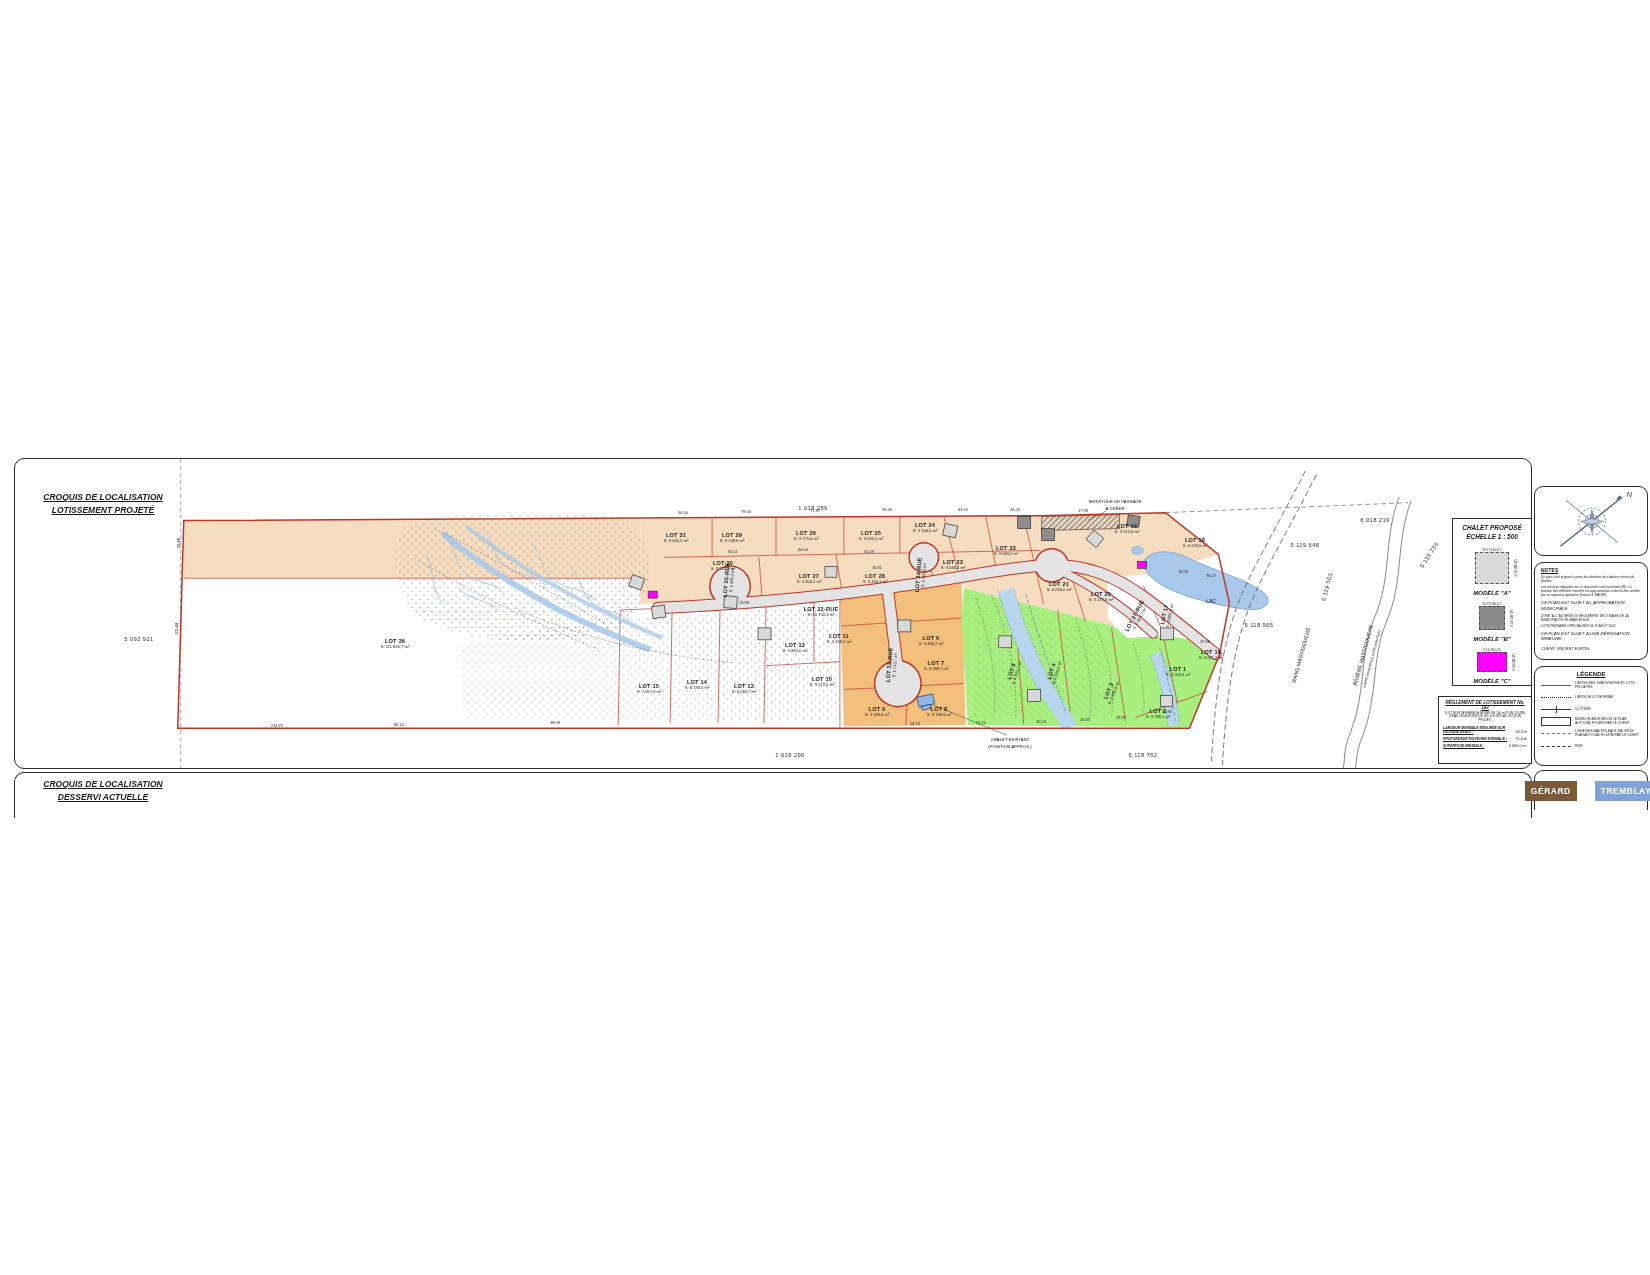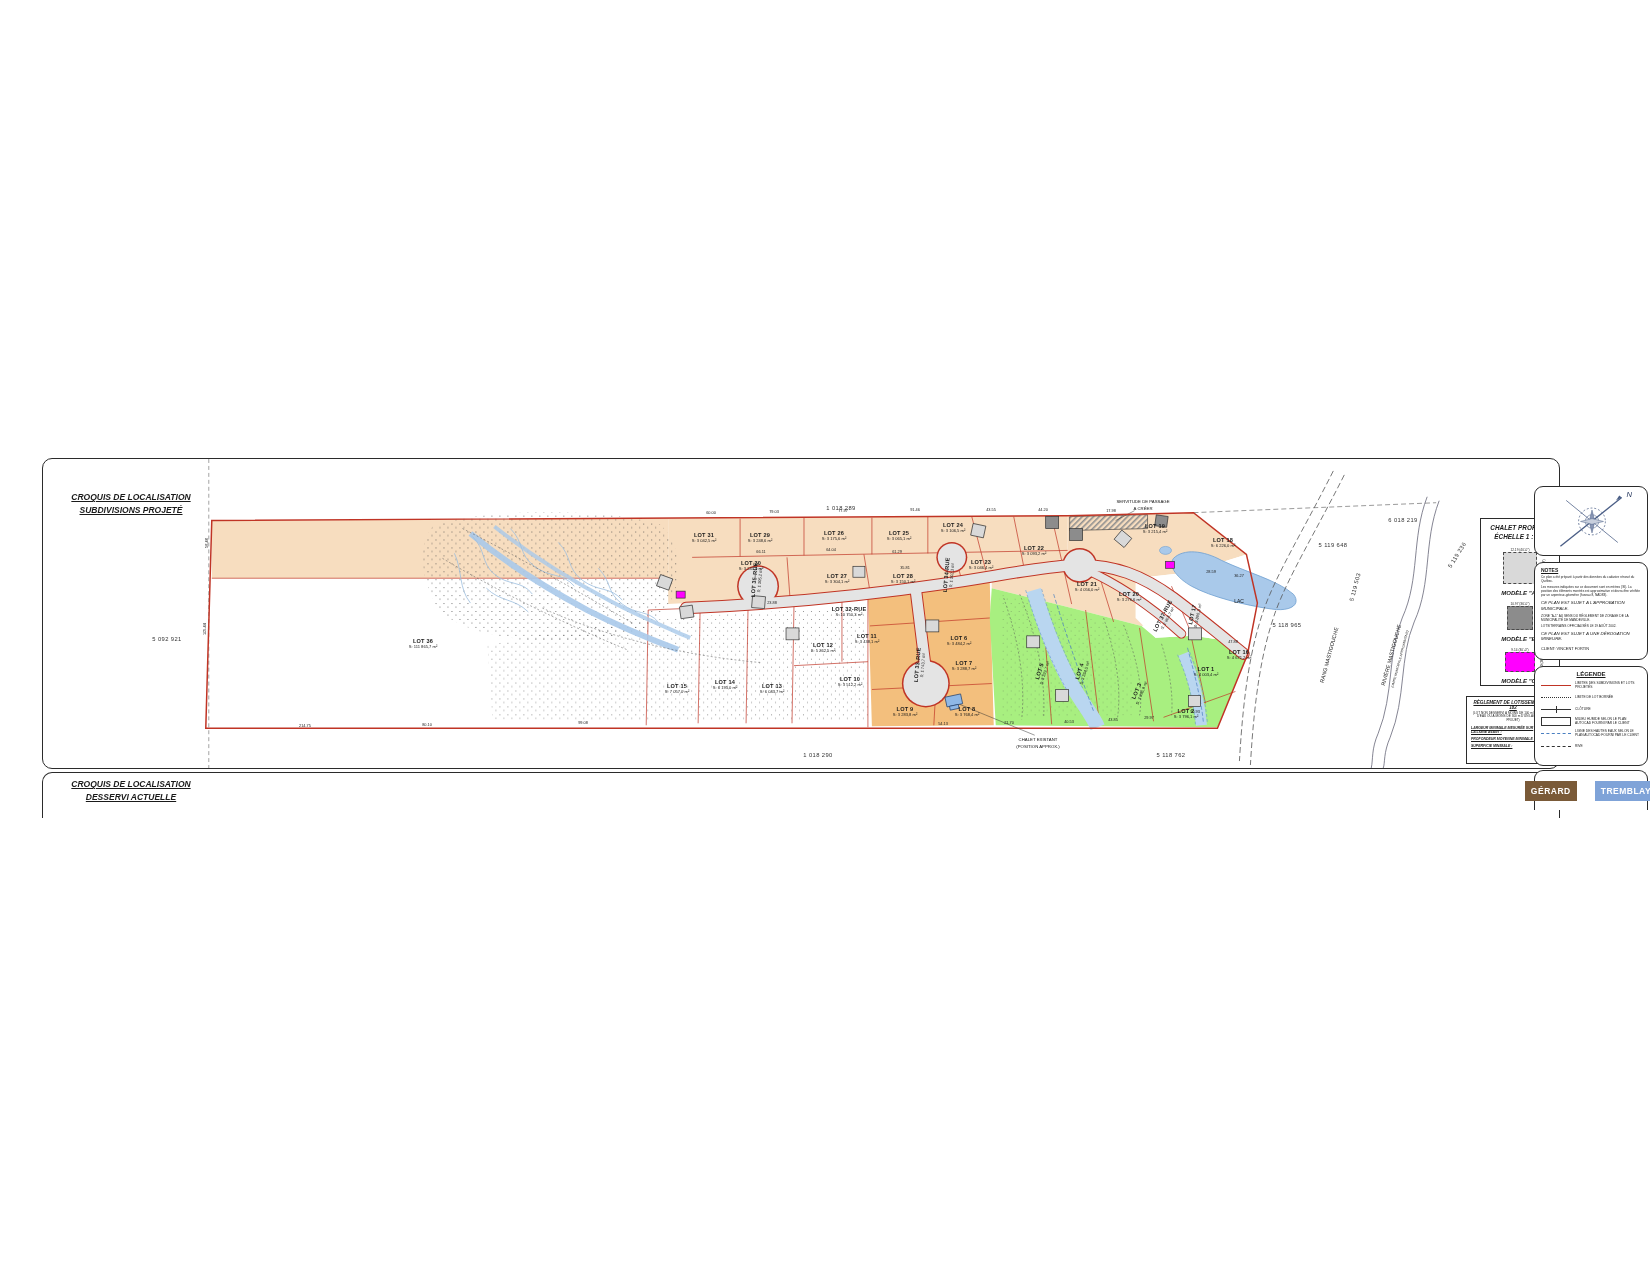--- a/index.html
+++ b/index.html
@@ -1,18 +1,18 @@
 <!DOCTYPE html>
 <html><head>
 <meta charset="utf-8">
 <style>
   html,body{margin:0;padding:0;background:#fff;}
   .page{position:relative;width:1650px;height:1275px;background:#ffffff;overflow:hidden;
         font-family:"Liberation Sans",sans-serif;color:#1a1a1a;}
-  .sheet{position:absolute;background:#fff;border:1.4px solid #2b2b2b;border-radius:10px;box-sizing:border-box;margin-left:28px;}
+  .sheet{position:absolute;background:#fff;border:1.4px solid #2b2b2b;border-radius:10px;box-sizing:border-box;}
   .sheet1{left:14px;top:458px;width:1518px;height:311px;}
   .sheet2{left:14px;top:772px;width:1518px;height:46px;border-bottom:none;border-radius:10px 10px 0 0;}
   .sheet-title{position:absolute;left:22px;top:32px;width:132px;text-align:center;
                font-size:8.5px;font-style:italic;font-weight:bold;line-height:1.55;}
   .sheet-title div{text-decoration:underline;white-space:nowrap;}
   .sheet2 .sheet-title{top:5px;}
   .plan-svg{position:absolute;left:0;top:0;width:100%;height:100%;}
   .layer{position:absolute;left:0;top:0;width:100%;height:100%;pointer-events:none;}
   .lot-label{position:absolute;text-align:center;line-height:1.2;white-space:nowrap;}
   .lot-name{font-size:5.6px;font-weight:bold;letter-spacing:.2px;}
@@ -228,21 +228,21 @@
       </g>
       <g stroke="#23406b" stroke-width=".7">
         <rect x="904" y="238" width="16" height="10" fill="#8fb8e6" transform="rotate(-12 912 243)"></rect>
         <rect x="908" y="248" width="9" height="4" fill="#8fb8e6" transform="rotate(-12 912 250)"></rect>
       </g>
       <path d="M993,278 L918,247" stroke="#333" stroke-width=".5" fill="none"></path>
     </svg>
 
     <div class="sheet-title">
       <div>CROQUIS DE LOCALISATION</div>
-      <div>SUBDIVISIONS PROJETÉ</div>
+      <div>LOTISSEMENT PROJETÉ</div>
     </div>
 
     <div class="layer" id="lots-layer">
         <div class="lot-label" style="left: 380px; top: 185px; transform: translate(-50%, -50%);">
           <div class="lot-name">LOT 36</div>
           <div class="lot-area">S: 111 865,7 m²</div>
         </div>
         <div class="lot-label" style="left: 634px; top: 230px; transform: translate(-50%, -50%);">
           <div class="lot-name">LOT 15</div>
           <div class="lot-area">S: 7 057,0 m²</div>

